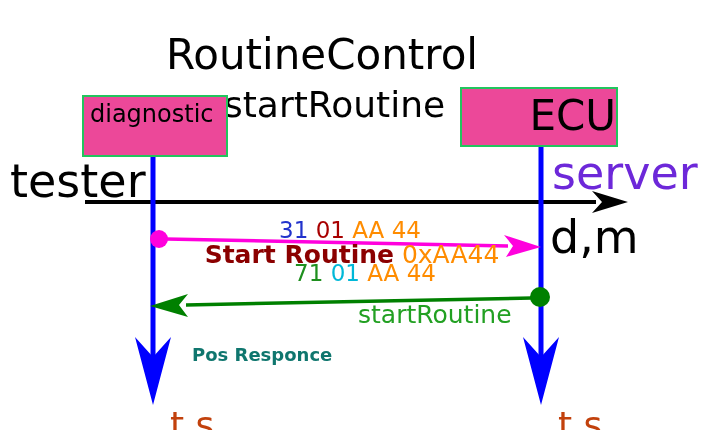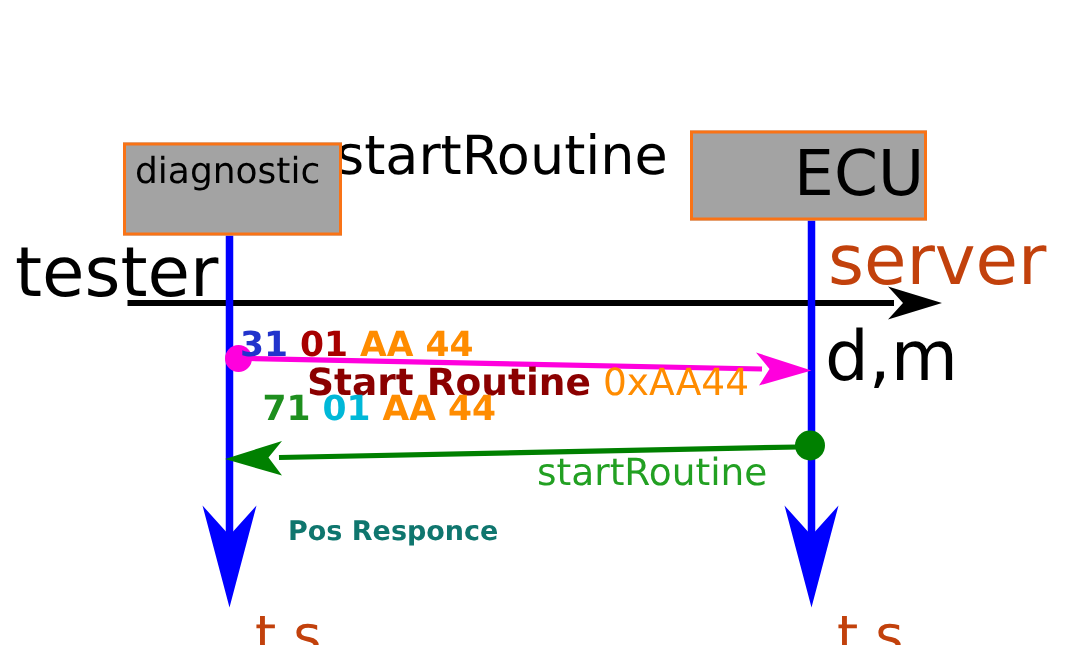--- a/index.html
+++ b/index.html
@@ -12,39 +12,39 @@
     overflow: hidden;
   }
   .abs { position: absolute; line-height: 1; white-space: nowrap; }
   svg.layer { position: absolute; left: 0; top: 0; }
 
   .title      { left: 166px; top: 34px;  font-size: 42px; color: #000; }
   .subtitle   { left: 224px; top: 87px;  font-size: 36px; color: #000; }
 
   .actor-box {
     position: absolute;
-    background: #a3a3a3;
-    border: 2px solid #f97316;
+    background: #ec4899;
+    border: 2px solid #22c55e;
     box-sizing: border-box;
   }
   .tester-box { left: 82px;  top: 95px; width: 146px; height: 62px;
                 font-size: 24px; padding: 3px 6px; line-height: 1.17; color:#000; }
   .ecu-box    { left: 460px; top: 87px; width: 158px; height: 60px;
                 font-size: 42px; text-align: right; line-height: 54px; color:#000; }
 
   .client-label { left: 10px;  top: 158px; font-size: 46px; color: #000; }
-  .server-label { left: 552px; top: 150px; font-size: 46px; color: #c2410c; }
+  .server-label { left: 552px; top: 150px; font-size: 46px; color: #6d28d9; }
   .uds-label    { left: 308px; top: 170px; font-size: 27px; color: #000; }
   .dm-label     { left: 550px; top: 214px; font-size: 46px; color: #000; }
 
   .ts-label    { font-size: 36px; color: #c2410c; margin-top: 47px; }
   .ts-left     { left: 170px; top: 360px; }
   .ts-right    { left: 558px; top: 360px; }
 
-  .bytes-row   { font-size: 23px; font-weight: bold; text-align: left; width: 380px; }
+  .bytes-row   { font-size: 23px; font-weight: normal; text-align: center; width: 380px; }
   .req-bytes   { left: 160px; top: 219px; }
   .resp-bytes  { left: 175px; top: 262px; }
 
   .req-label-row  { left: 167px; top: 242px; width: 370px; text-align: center; font-size: 25px; }
   .req-label      { font-weight: bold; }
   .resp-label     { left: 192px; top: 307px; font-size: 18px; font-weight: bold; }
   .resp-routine   { left: 358px; top: 302px; font-size: 25px; }
 </style>
 </head>
 <body>
@@ -64,20 +64,21 @@
 
     <circle cx="159" cy="239" r="9" fill="#ff00dd"></circle>
     <line x1="166" y1="239" x2="508" y2="246" stroke="#ff00dd" stroke-width="3.5"></line>
     <polygon points="504,235 513,246 506,257 541,247" fill="#ff00dd"></polygon>
 
     <circle cx="540" cy="297" r="10" fill="#008000"></circle>
     <line x1="532" y1="298" x2="186" y2="305" stroke="#008000" stroke-width="3.5"></line>
     <polygon points="188,294 179,305 188,317 150,306" fill="#008000"></polygon>
   </svg>
 
+  <div class="abs title">RoutineControl</div>
   <div class="abs subtitle">startRoutine</div>
 
   <div class="actor-box tester-box">
     <div>diagnostic</div>
   </div>
 
   <div class="actor-box ecu-box">
     <span>ECU</span>
   </div>
 

